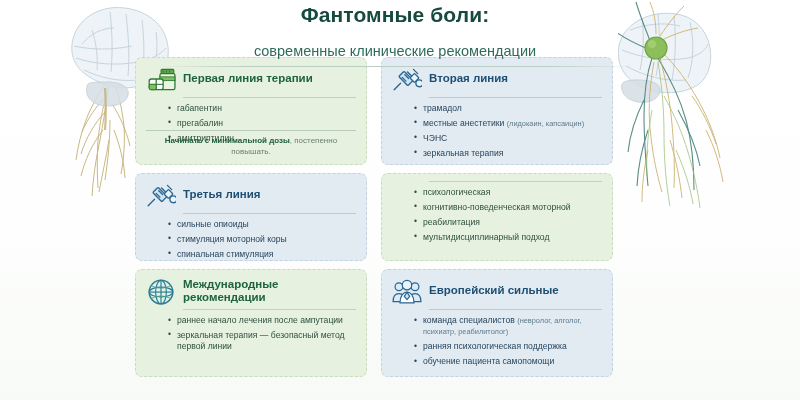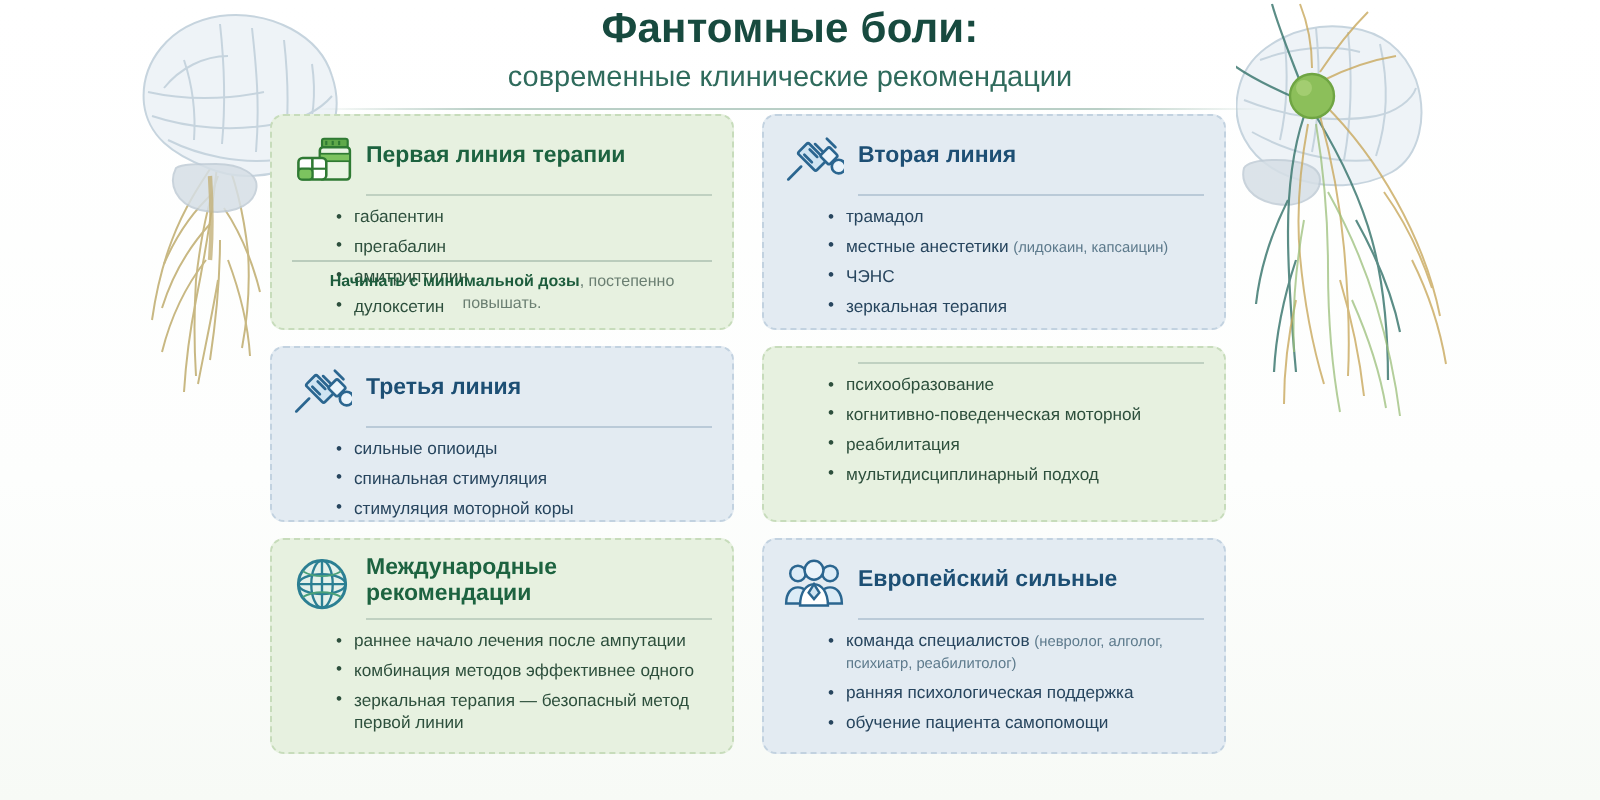--- a/index.html
+++ b/index.html
@@ -43,21 +43,21 @@
   .title-main {
     font-size: 21px;
     font-weight: bold;
     color: #174a3f;
     letter-spacing: .1px;
     line-height: 1.25;
   }
   .title-sub {
     font-size: 14.5px;
     color: #2f6b5c;
-    margin-top: 2px;
+    margin-top: 14px;
     line-height: 1.25;
   }
   .title-rule {
     margin: 6px auto 0;
     width: 480px;
     height: 1px;
     background: linear-gradient(90deg,rgba(180,205,195,0) 0%,#b9cfc6 18%,#b9cfc6 82%,rgba(180,205,195,0) 100%);
   }
 
   
@@ -257,21 +257,20 @@
     <path d="M3 18 L16 18" stroke="#2f7a33" stroke-width="1"></path>
     <rect x="3" y="18" width="6.5" height="5" rx="1.5" fill="#7cc35f" stroke="#2f7a33" stroke-width=".9"></rect>
           </svg>
           <div class="card-title">Первая линия терапии</div>
         </div>
         <div class="head-rule"></div>
         <ul class="items">
           <li><span>габапентин</span></li>
           <li><span>прегабалин</span></li>
           <li><span>амитриптилин</span></li>
-          <li><span>дулоксетин</span></li>
         </ul>
         <div class="card-note"><span class="note-strong">Начинать с минимальной дозы</span><span class="note-soft">, постепенно повышать.</span></div>
       </div>
       <div class="card blue card-r1">
         <div class="card-head">
           <svg class="card-icon" viewBox="0 0 28 26">
     <g stroke="#2b6690" stroke-width="1.25" fill="#dcecf7" stroke-linecap="round">
       <path d="M2 23 L8 17"></path>
       <rect x="7" y="9" width="12" height="7" rx="1" transform="rotate(45 13 12.5)" fill="#cfe4f2"></rect>
       <path d="M9.5 11.5 L13 15"></path>
@@ -304,28 +303,28 @@
       <rect x="18" y="9" width="6" height="6" rx="1" transform="rotate(45 21 12)" fill="#eaf4fb"></rect>
       <circle cx="25.5" cy="17" r="3.2" fill="#eaf4fb"></circle>
       <path d="M20 4 L24 8"></path>
     </g>
           </svg>
           <div class="card-title">Третья линия</div>
         </div>
         <div class="head-rule"></div>
         <ul class="items">
           <li><span>сильные опиоиды</span></li>
+          <li><span>стимуляция моторной коры</span></li>
           <li><span>спинальная стимуляция</span></li>
-          <li><span>стимуляция моторной коры</span></li>
         </ul>
       </div>
       <div class="card green card-r2">
         <div class="head-rule"></div>
         <ul class="items">
-          <li><span>психообразование</span></li>
+          <li><span>психологическая</span></li>
           <li><span>когнитивно-поведенческая моторной</span></li>
           <li><span>реабилитация</span></li>
           <li><span>мультидисциплинарный подход</span></li>
         </ul>
       </div>
       <div class="card green card-r3">
         <div class="card-head">
           <svg class="card-icon" viewBox="0 0 28 26">
     <circle cx="14" cy="14" r="11" fill="#e4f1ea" stroke="#2b7f93" stroke-width="1.4"></circle>
     <ellipse cx="14" cy="14" rx="5" ry="11" fill="none" stroke="#2b7f93" stroke-width="1.1"></ellipse>
@@ -333,21 +332,20 @@
     <path d="M14 3 V25" stroke="#2b7f93" stroke-width="1.1"></path>
     <path d="M3 14 H25" stroke="#2b7f93" stroke-width="1.1"></path>
     <path d="M5 8 C10 11 18 11 23 8" fill="none" stroke="#4aa07a" stroke-width=".9"></path>
     <path d="M5 20 C10 17 18 17 23 20" fill="none" stroke="#4aa07a" stroke-width=".9"></path>
           </svg>
           <div class="card-title">Международные рекомендации</div>
         </div>
         <div class="head-rule"></div>
         <ul class="items">
           <li><span>раннее начало лечения после ампутации</span></li>
-          <li><span>комбинация методов эффективнее одного</span></li>
           <li><span>зеркальная терапия — безопасный метод первой линии</span></li>
         </ul>
       </div>
       <div class="card blue card-r3">
         <div class="card-head">
           <svg class="card-icon" viewBox="0 0 28 26">
     <g stroke="#2b6690" stroke-width="1.15" fill="#dcecf7">
       <circle cx="6.5" cy="9" r="3.6"></circle>
       <path d="M1 23 C1 18 3.5 15.5 6.5 15.5 C9.5 15.5 12 18 12 23 Z"></path>
       <circle cx="21.5" cy="9" r="3.6"></circle>

